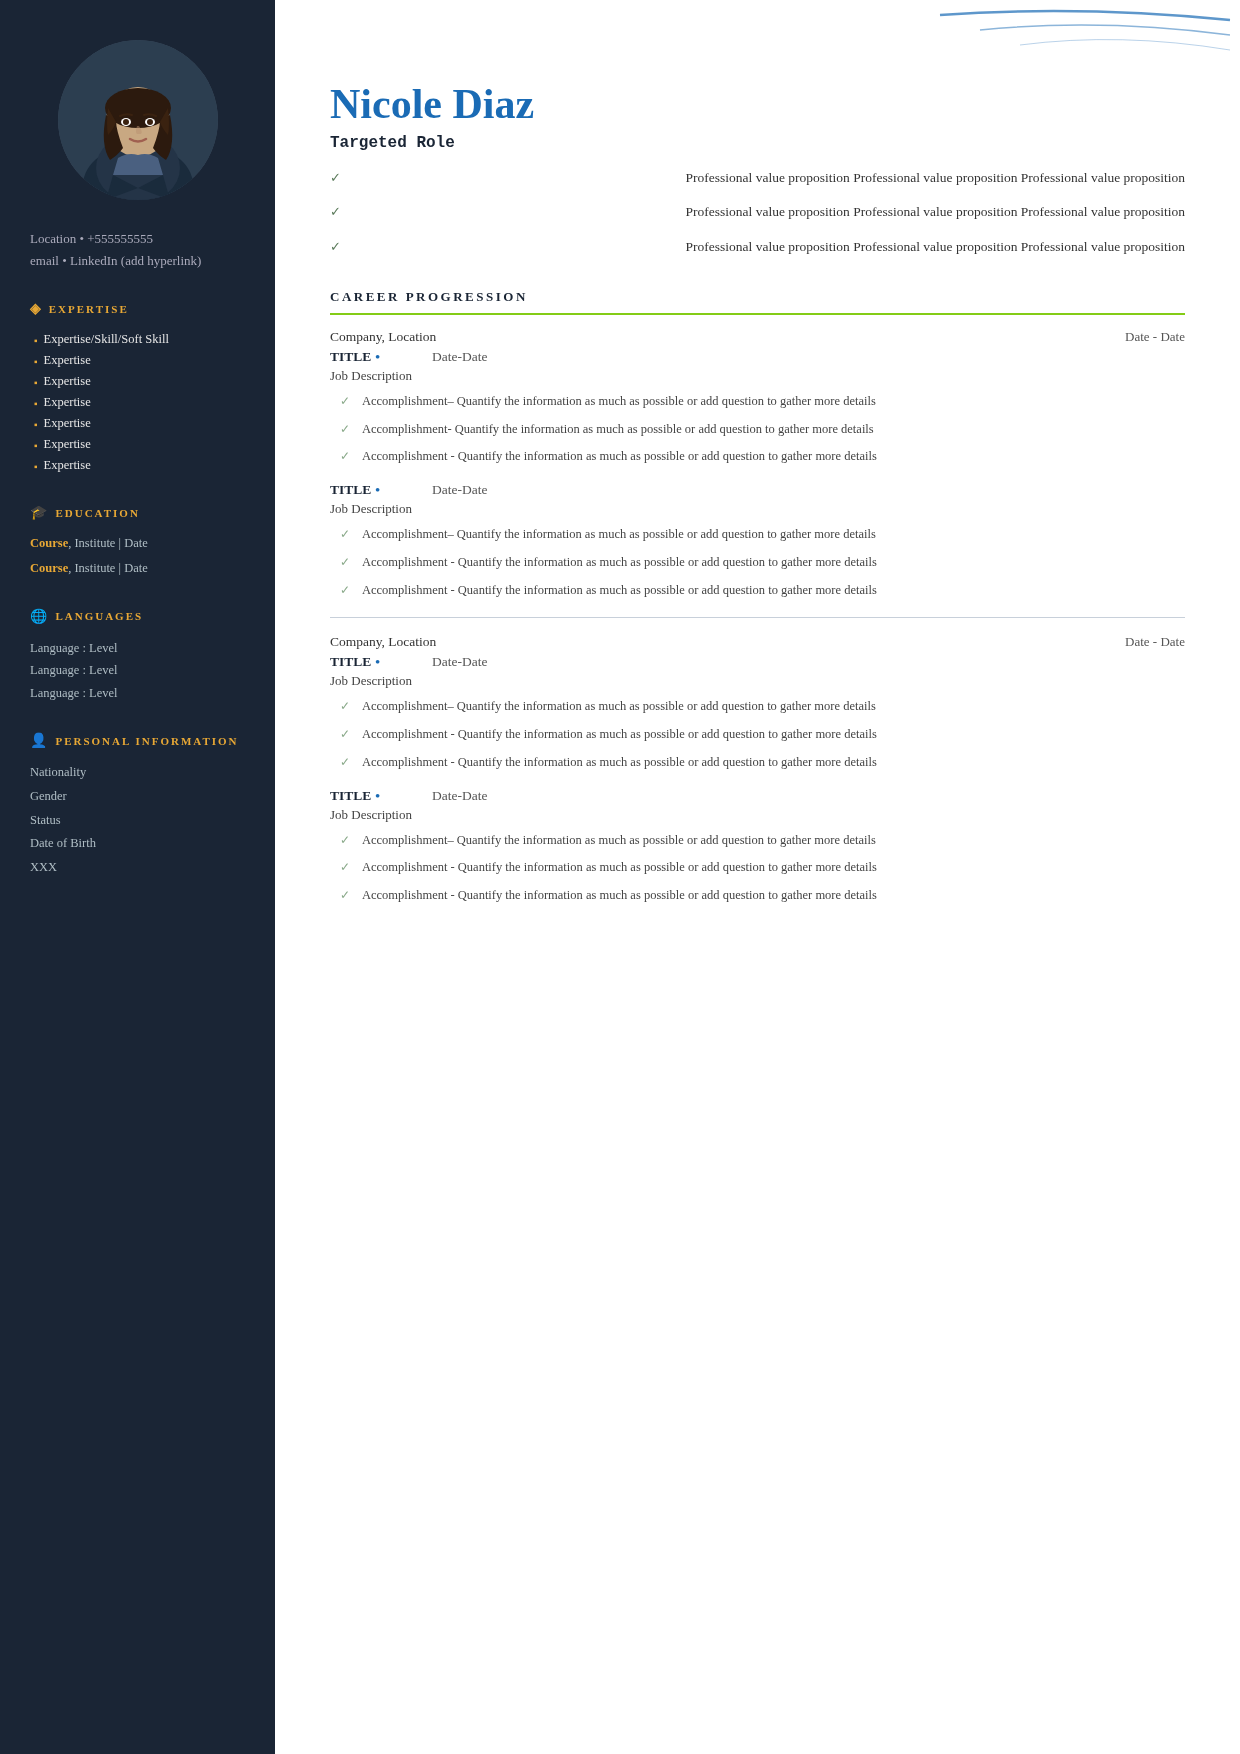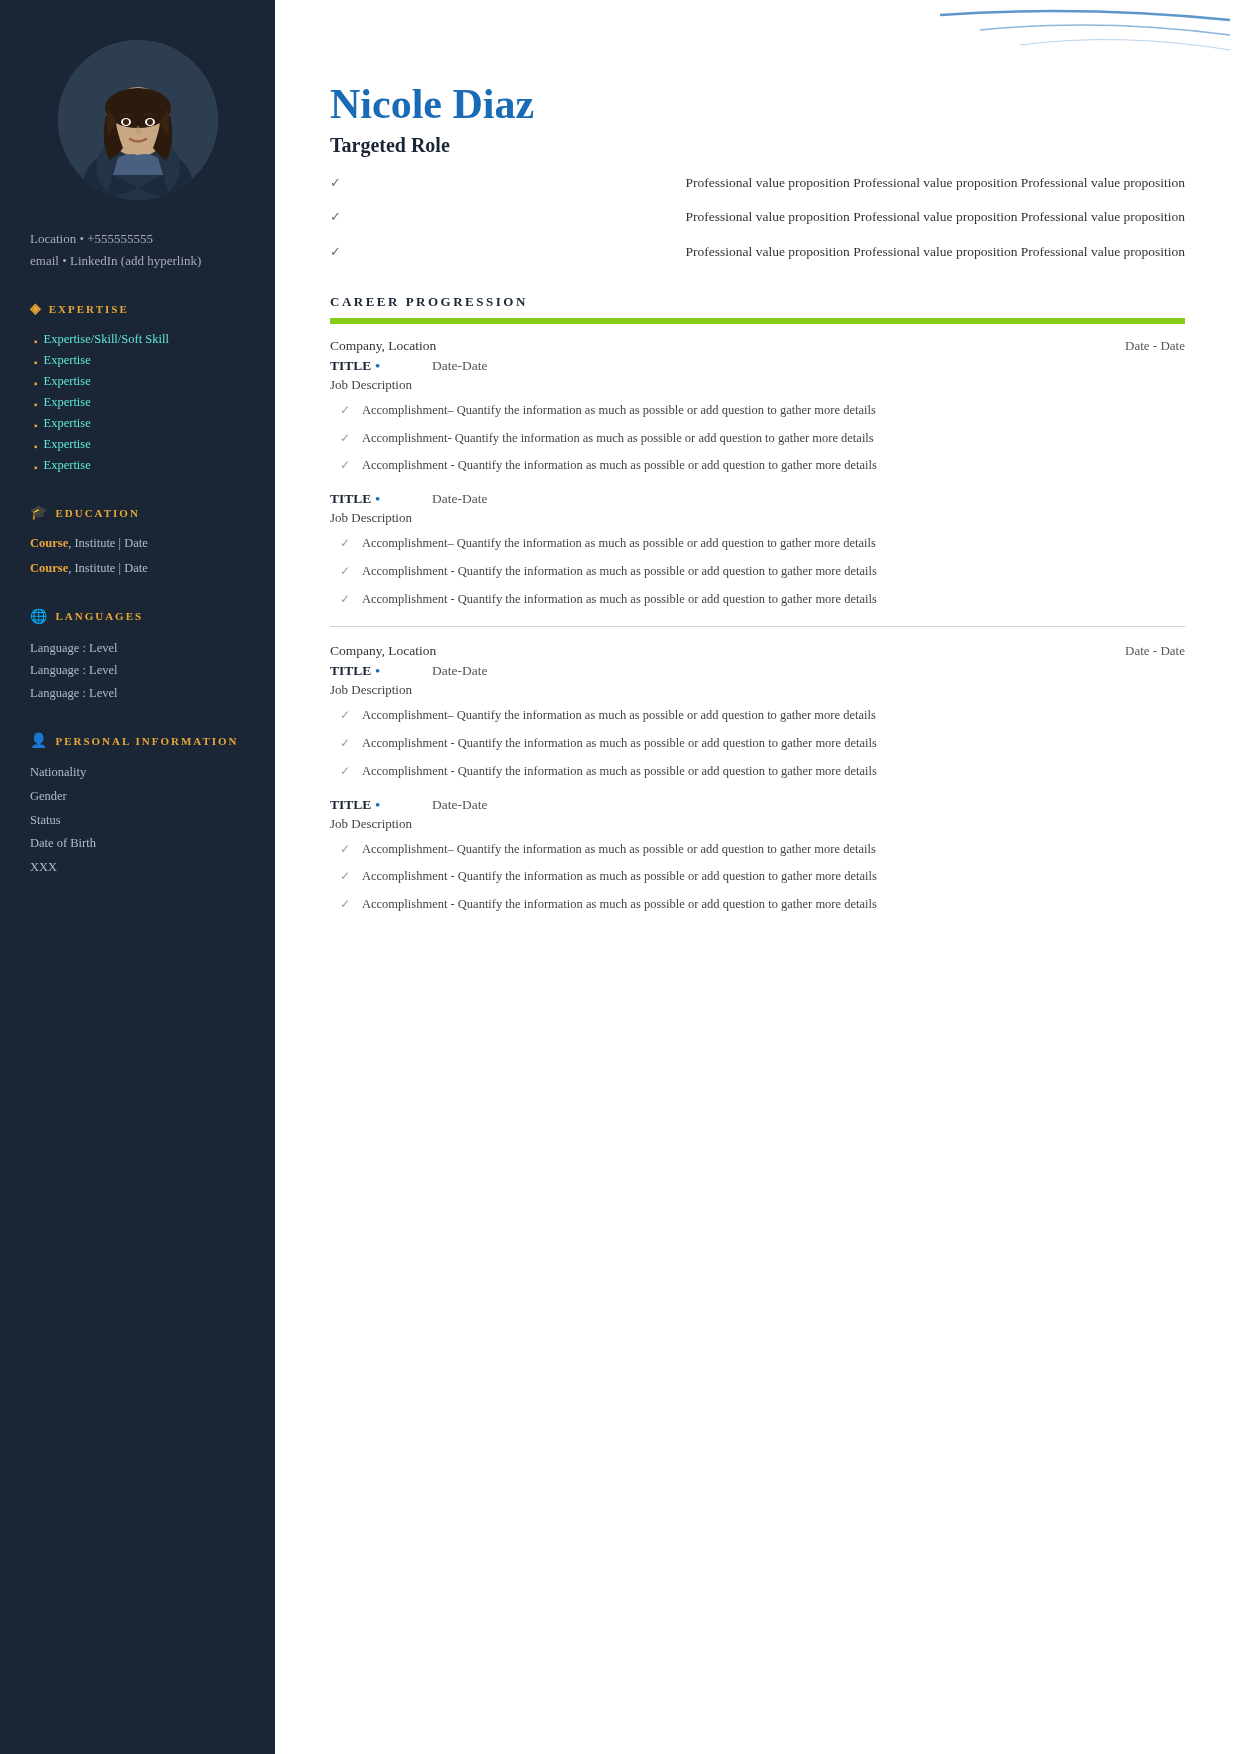--- a/index.html
+++ b/index.html
@@ -66,24 +66,24 @@
     .sidebar-section {
       margin-bottom: 28px;
     }
 
     .expertise-list {
       list-style: none;
       padding-left: 4px;
     }
     .expertise-list li {
       font-size: 12.5px;
-      color: #5eead4;
+      color: #e5e5e5;
       padding: 3px 0;
       display: flex;
-      align-items: flex-end;
+      align-items: center;
       gap: 6px;
     }
     .expertise-list li::before {
       content: '▪';
       color: #e8a835;
       font-size: 10px;
       margin-top: 2px;
       flex-shrink: 0;
     }
 
@@ -128,25 +128,25 @@
     .candidate-name {
       font-size: 42px;
       font-weight: bold;
       color: #1a6bb5;
       font-family: 'Georgia', serif;
       margin-bottom: 6px;
       margin-top: 30px;
     }
 
     .targeted-role {
-      font-size: 20px;
+      font-size: 16px;
       font-weight: bold;
       color: #1a2535;
       margin-bottom: 16px;
-      font-family: Liberation Serif, serif;
+      font-family: Liberation Mono, monospace;
     }
 
     .value-prop-list {
       list-style: none;
       margin-bottom: 32px;
       text-align: right;
     }
     .value-prop-list li {
       font-size: 13.5px;
       color: #333;
@@ -165,21 +165,21 @@
     }
 
     .section-heading {
       font-size: 13px;
       font-weight: bold;
       letter-spacing: 2.5px;
       color: #1a2535;
       text-transform: uppercase;
       margin-bottom: 14px;
       padding-bottom: 8px;
-      border-bottom: 6px solid #84cc16;
+      border-bottom: 2px solid #84cc16;
     }
 
     .company-row {
       display: flex;
       justify-content: space-between;
       align-items: baseline;
       margin-bottom: 4px;
     }
     .company-name {
       font-size: 13.5px;

